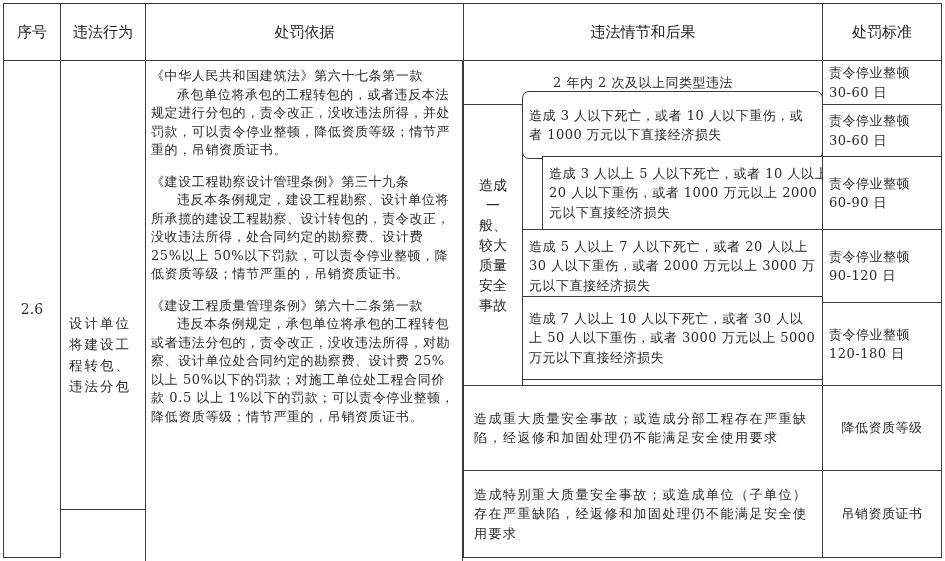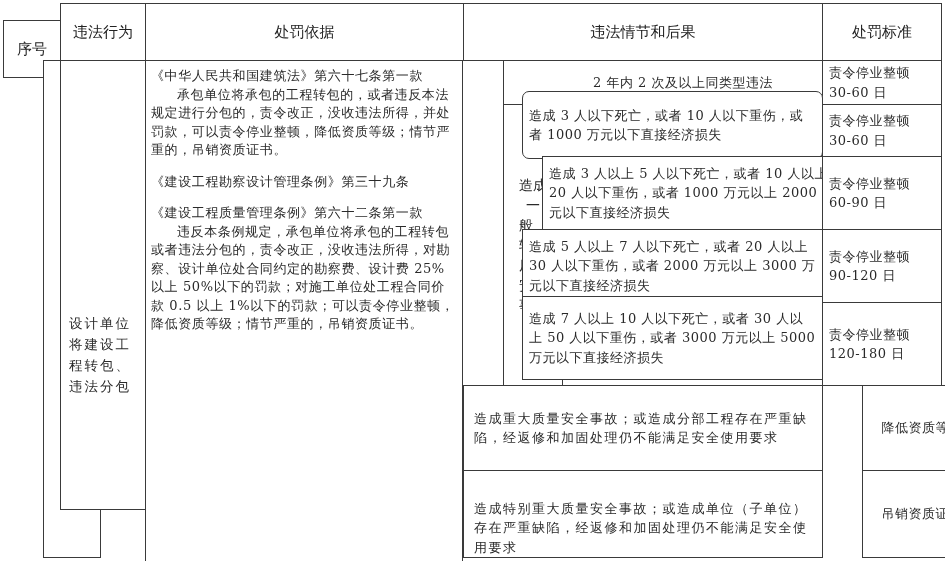--- a/index.html
+++ b/index.html
@@ -2,53 +2,54 @@
 <html><head>
 <meta charset="utf-8">
 <style>
   html, body { margin:0; padding:0; background:#ffffff; }
   body { width:945px; height:561px; overflow:hidden; position:relative;
          font-family:"DejaVu Serif","Liberation Serif",serif; color:#2a2a2a; }
   .cell { position:absolute; box-sizing:border-box; border:1px solid #3a3a3a; background:#fff;
           display:flex; align-items:center; }
   .hdr { font-family:"DejaVu Sans","Liberation Sans",sans-serif; font-size:15px; justify-content:center; color:#222; }
   .txt { font-size:13px; line-height:19.5px; padding:0 6px; letter-spacing:0.5px; }
-  .center { justify-content:center; text-align:center;margin-left:40px; }
+  .center { justify-content:center; text-align:center; }
   .basis { position:absolute; left:145px; top:60px; width:318px; height:550px; box-sizing:border-box;
            border:1px solid #3a3a3a; padding:6px 5px 0 5px; font-size:13px; line-height:18.5px; letter-spacing:0.6px; }
   .basis p { margin:0; }
   .basis .law { margin-top:0; }
   .basis .body { text-indent:2em; }
   .basis .gap { height:13px; }
   .vert { font-size:14px; line-height:20px; width:40px; text-align:center; }
 </style>
 </head>
 <body>
 
 <div>
 
-  <div class="cell hdr" style="left:3px;top:3px;width:58px;height:58px;margin-top:17px;">序号</div>
+  <div class="cell hdr" style="left:3px;top:3px;width:58px;height:58px;">序号</div>
   <div class="cell hdr" style="left:60px;top:3px;width:86px;height:58px;">违法行为</div>
   <div class="cell hdr" style="left:145px;top:3px;width:319px;height:58px;">处罚依据</div>
   <div class="cell hdr" style="left:463px;top:3px;width:360px;height:58px;">违法情节和后果</div>
   <div class="cell hdr" style="left:822px;top:3px;width:120px;height:58px;">处罚标准</div>
 
   <div class="cell center" style="left:3px;top:60px;width:58px;height:498px;font-size:14px;">
     <span>2.6</span>
   </div>
 
   <div class="cell" style="left:60px;top:60px;width:86px;height:450px;padding:0 8px 0 8px;">
     <span style="font-size:13.5px;line-height:21px;letter-spacing:2px;display:block;width:70px;margin-top:140px;">设计单位将建设工程转包、违法分包</span>
   </div>
 
   <div class="basis">
     <p class="law">《中华人民共和国建筑法》第六十七条第一款</p>
     <p class="body">承包单位将承包的工程转包的，或者违反本法规定进行分包的，责令改正，没收违法所得，并处罚款，可以责令停业整顿，降低资质等级；情节严重的，吊销资质证书。</p>
     <div class="gap"></div>
     <p class="law">《建设工程勘察设计管理条例》第三十九条</p>
+    <p class="body">违反本条例规定，建设工程勘察、设计单位将所承揽的建设工程勘察、设计转包的，责令改正，没收违法所得，处合同约定的勘察费、设计费 25%以上 50%以下罚款，可以责令停业整顿，降低资质等级；情节严重的，吊销资质证书。</p>
     <div class="gap"></div>
     <p class="law">《建设工程质量管理条例》第六十二条第一款</p>
     <p class="body">违反本条例规定，承包单位将承包的工程转包或者违法分包的，责令改正，没收违法所得，对勘察、设计单位处合同约定的勘察费、设计费 25%以上 50%以下的罚款；对施工单位处工程合同价款 0.5 以上 1%以下的罚款；可以责令停业整顿，降低资质等级；情节严重的，吊销资质证书。</p>
   </div>
 
   <div class="cell txt center" style="left:463px;top:60px;width:360px;height:45px;">
     <span>2 年内 2 次及以上同类型违法</span>
   </div>
   <div class="cell txt" style="left:822px;top:60px;width:120px;height:45px;">
     <span>责令停业整顿 30-60 日</span>
@@ -86,19 +87,19 @@
     <span>责令停业整顿 120-180 日</span>
   </div>
 
   <div class="cell txt" style="left:463px;top:385px;width:360px;height:86px;padding:0 10px;letter-spacing:1.5px;">
     <span>造成重大质量安全事故；或造成分部工程存在严重缺陷，经返修和加固处理仍不能满足安全使用要求</span>
   </div>
   <div class="cell txt center" style="left:822px;top:385px;width:120px;height:86px;">
     <span>降低资质等级</span>
   </div>
 
-  <div class="cell txt" style="left:463px;top:470px;width:360px;height:88px;padding:0 10px;letter-spacing:1.5px;align-items:flex-end;">
+  <div class="cell txt" style="left:463px;top:470px;width:360px;height:88px;padding:0 10px;letter-spacing:1.5px;">
     <span>造成特别重大质量安全事故；或造成单位（子单位）存在严重缺陷，经返修和加固处理仍不能满足安全使用要求</span>
   </div>
   <div class="cell txt center" style="left:822px;top:470px;width:120px;height:88px;">
     <span>吊销资质证书</span>
   </div>
 </div>
 
 </body></html>

